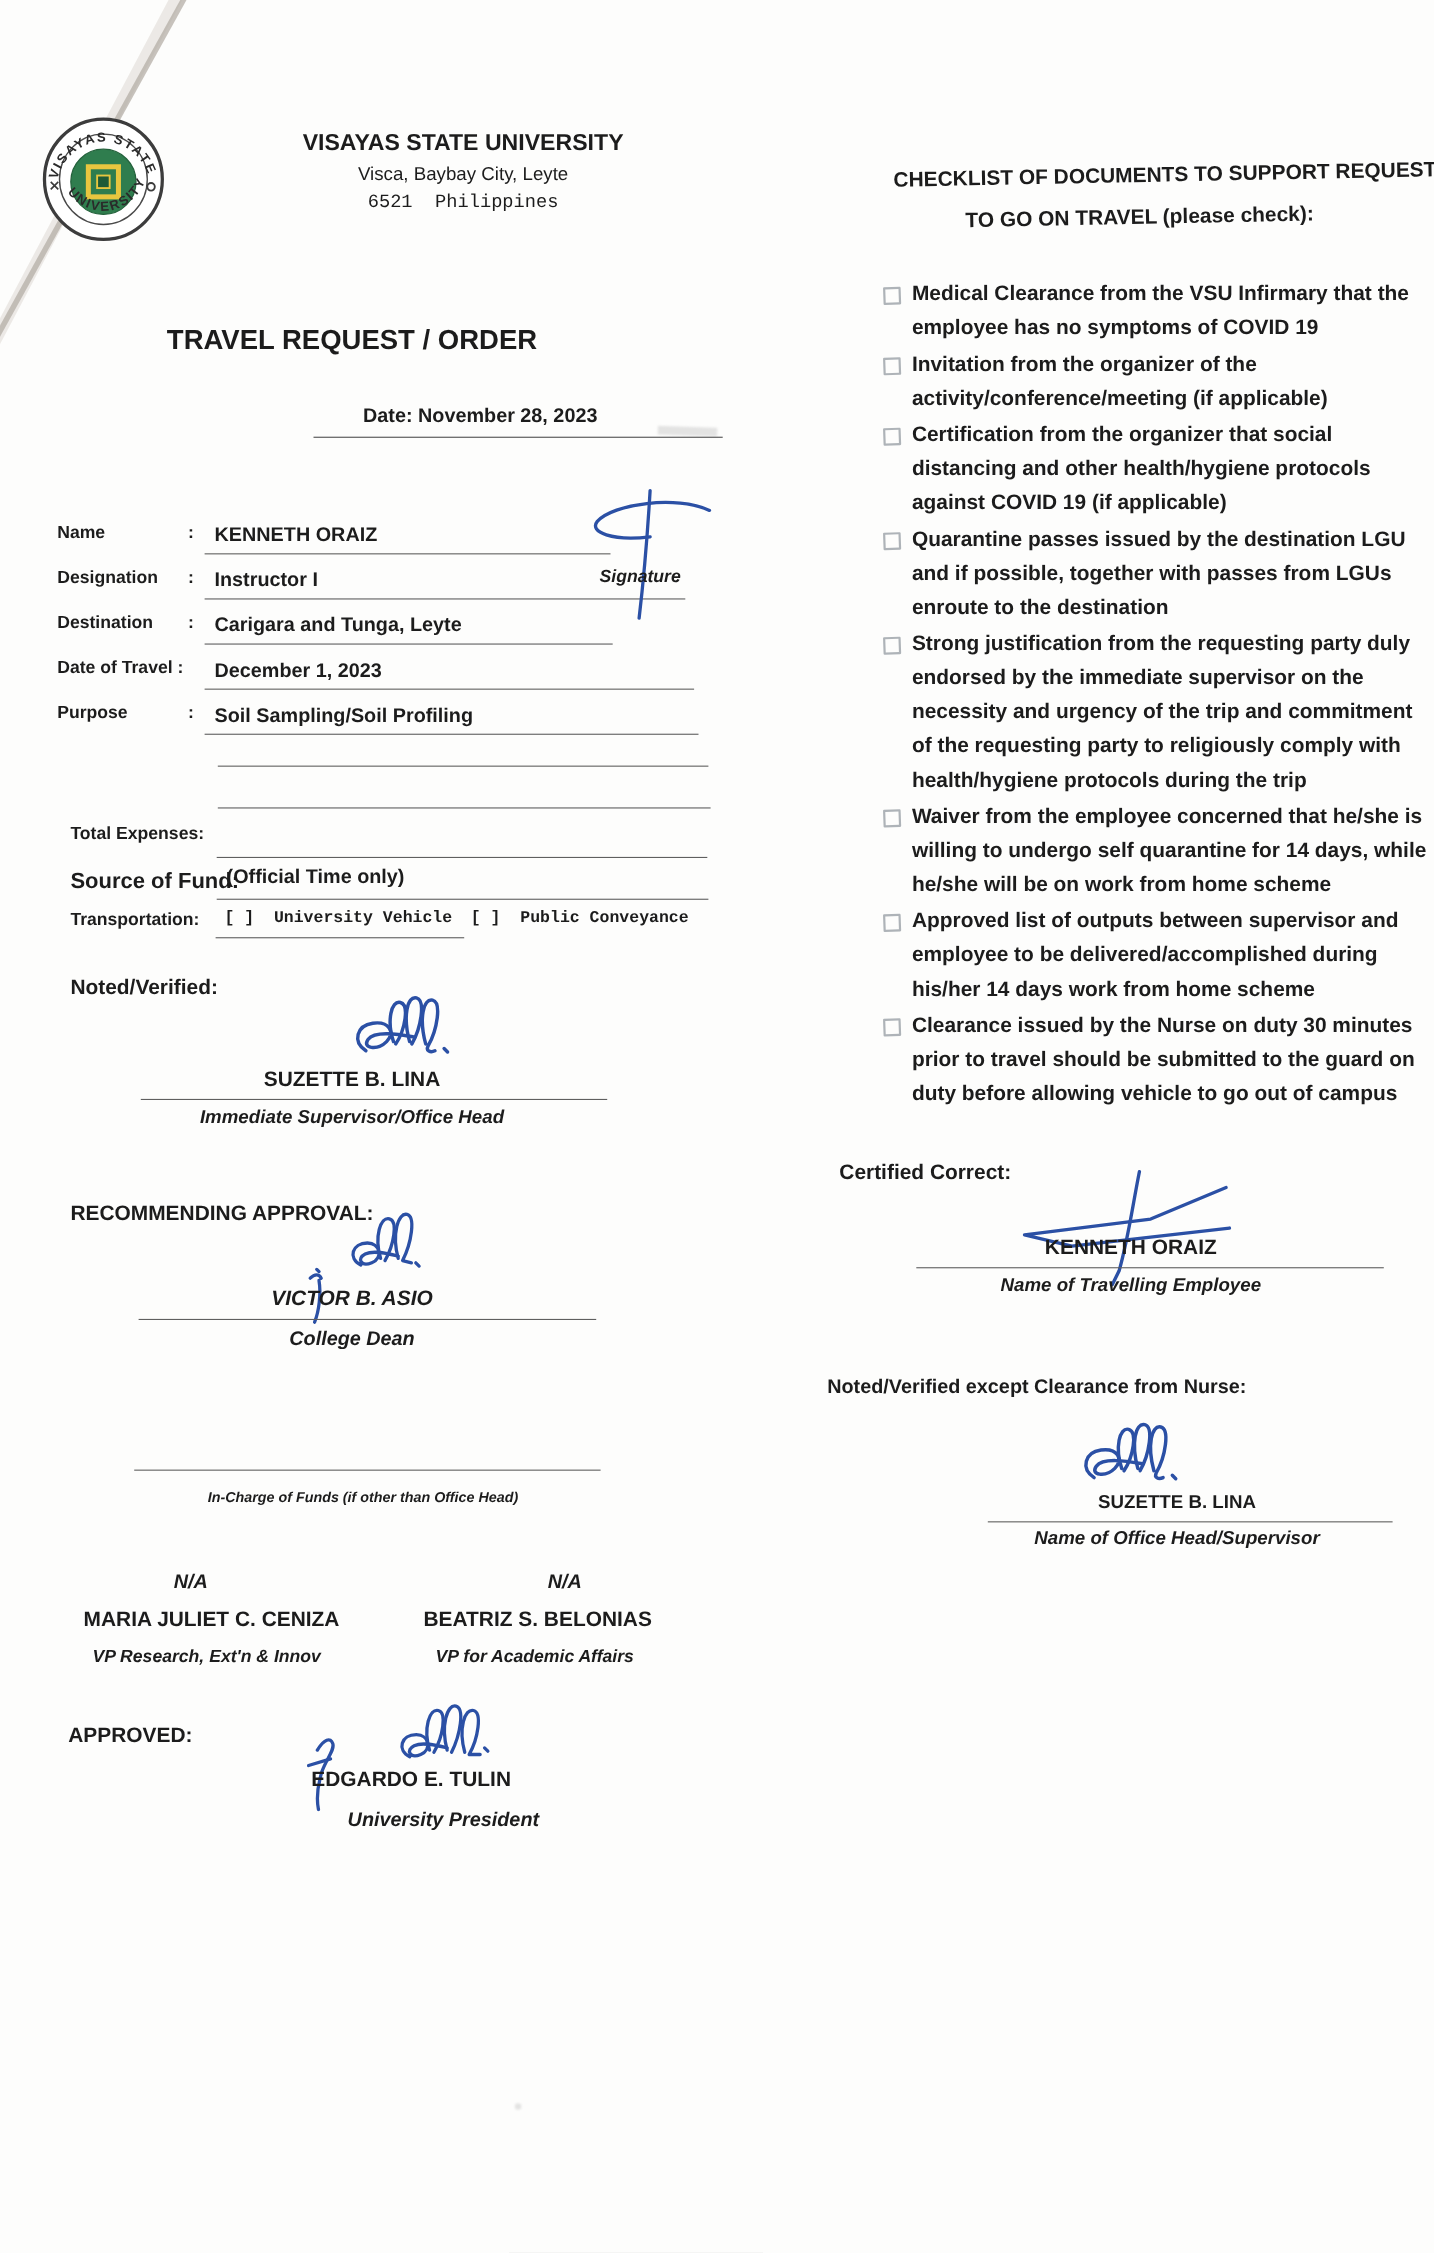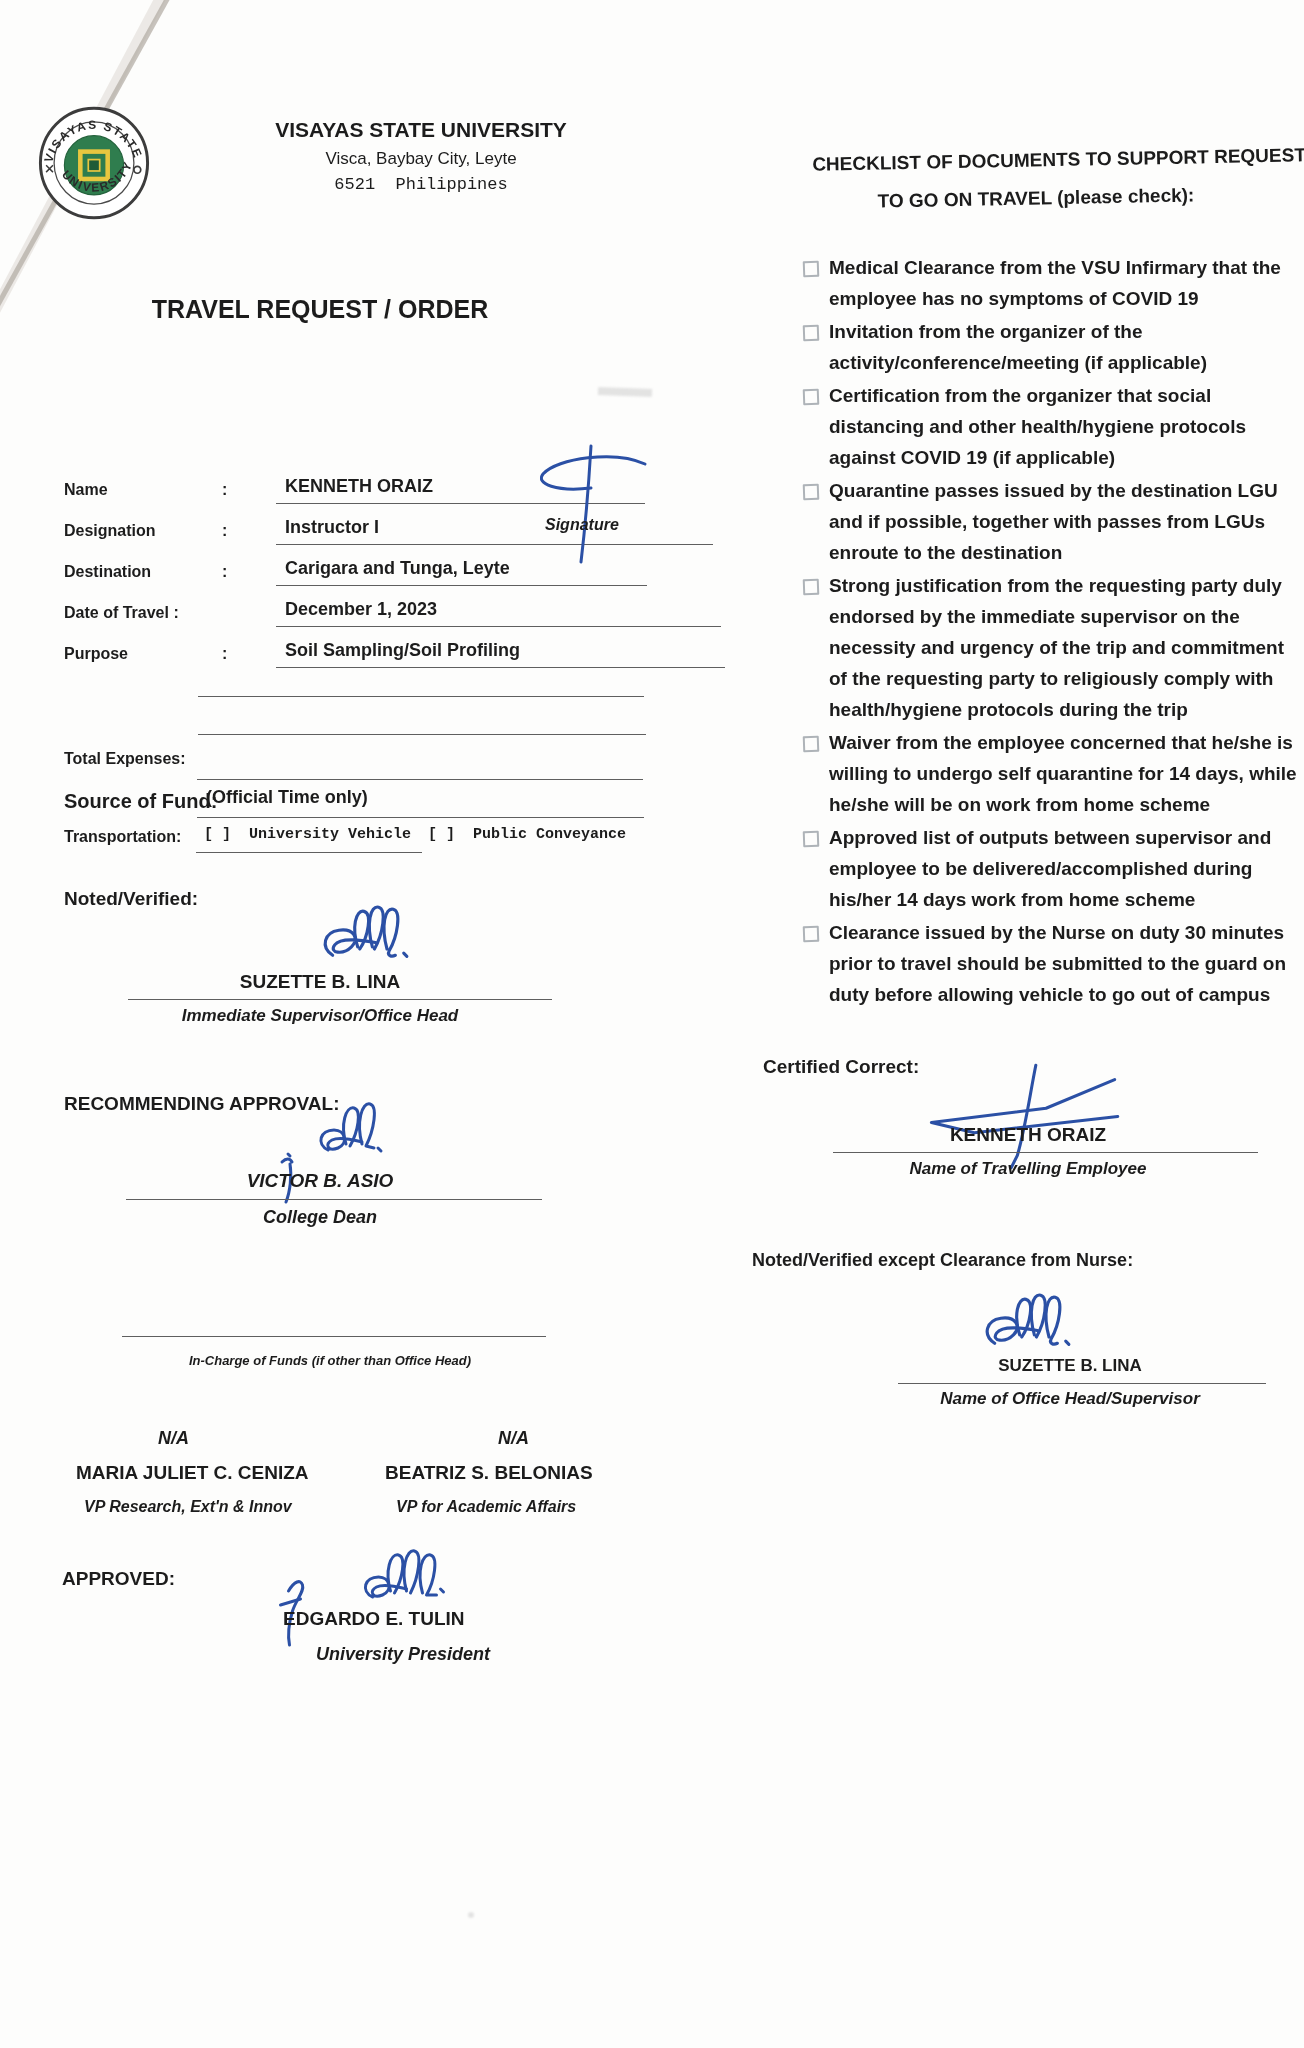--- a/index.html
+++ b/index.html
@@ -8,21 +8,21 @@
     overflow:hidden;font-family:"Liberation Sans",sans-serif;color:#1c1c1c;
   }
   .abs{position:absolute;}
   .b{font-weight:bold;}
   .bi{font-weight:bold;font-style:italic;}
   .pre{white-space:pre;font-family:Liberation Mono, monospace;}
   .nowrap{white-space:nowrap;}
   .center{text-align:center;}
   .uline{position:absolute;border-bottom:1.6px solid #5f5f5f;height:0;}
   
-  .frow{position:absolute;left:64px;display:flex;align-items:center;gap:39px;}
+  .frow{position:absolute;left:52px;display:flex;align-items:flex-start;}
   .flabel{width:119px;flex-shrink:0;font-size:16px;font-weight:bold;white-space:nowrap;}
   .fcolon{width:15px;flex-shrink:0;font-size:16px;font-weight:bold;}
   .fval{font-size:18px;font-weight:bold;padding-left:9px;border-bottom:1.6px solid #5f5f5f;height:27px;white-space:nowrap;}
   
   #checklist-items{position:absolute;left:797px;top:252px;width:515px;}
   .cl-item{position:relative;margin-bottom:2px;}
   .cbx{position:absolute;left:6px;top:9px;width:12px;height:12px;border:2px solid #9aa0a6;border-radius:1px;transform:rotate(-2deg);opacity:.8;}
   .cl-lines{margin-left:32px;}
   .cl-line{font-size:19px;font-weight:bold;line-height:31px;white-space:nowrap;}
   .sig{position:absolute;}
@@ -62,20 +62,23 @@
   </svg>
 
   <div class="abs center" style="left:262px;top:118px;width:318px">
     <div class="b" style="font-size:21px">VISAYAS STATE UNIVERSITY</div>
     <div style="font-size:17px;margin-top:7px">Visca, Baybay City, Leyte</div>
     <div class="pre" style="font-size:17px;margin-top:6px">6521  Philippines</div>
   </div>
 
   <div class="abs b center" style="left:150px;top:295px;width:340px;font-size:25px">TRAVEL REQUEST / ORDER</div>
 
+  <div class="abs" style="left:285px;top:368px;width:372px;height:29px;border-bottom:1.8px solid #4f4f4f">
+    <span class="b" style="font-size:18px;margin-left:45px">Date: November 28, 2023</span>
+  </div>
 
   <div class="frow" style="top:476px">
     <span class="flabel">Name</span>
     <span class="fcolon">:</span>
     <span class="fval" style="width:360px">KENNETH ORAIZ</span>
   </div>
   <div class="frow" style="top:517px">
     <span class="flabel">Designation</span>
     <span class="fcolon">:</span>
     <span class="fval" style="width:428px">Instructor I</span>

